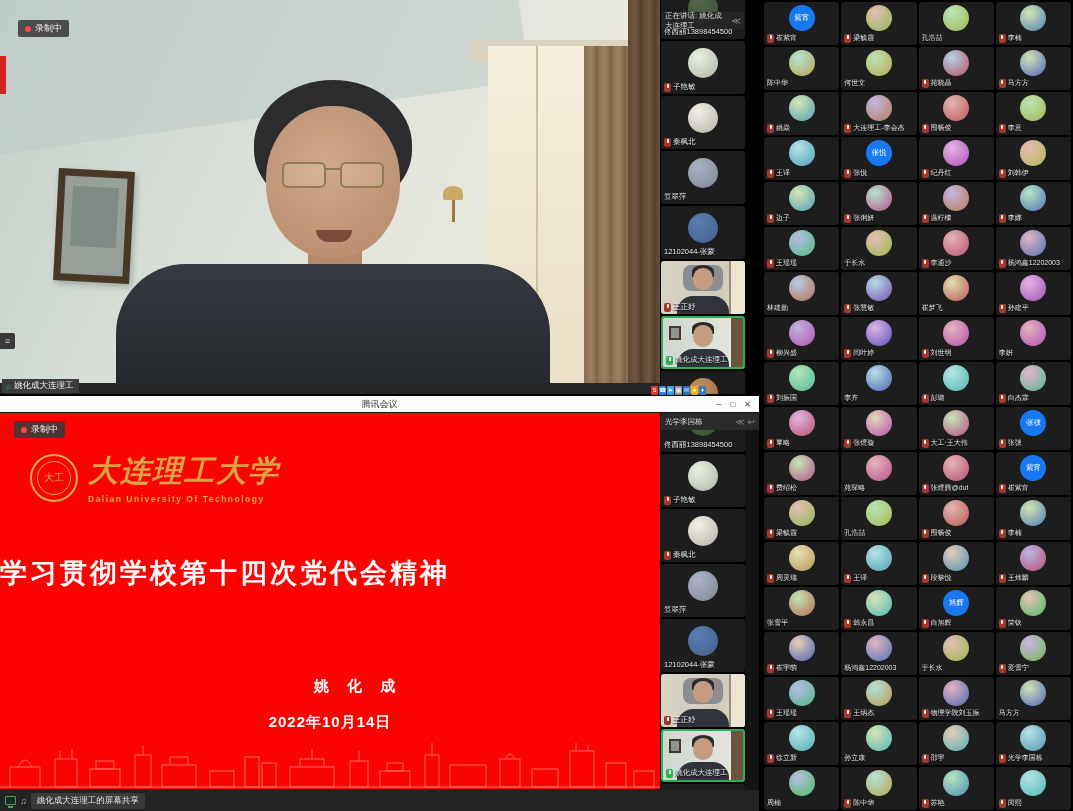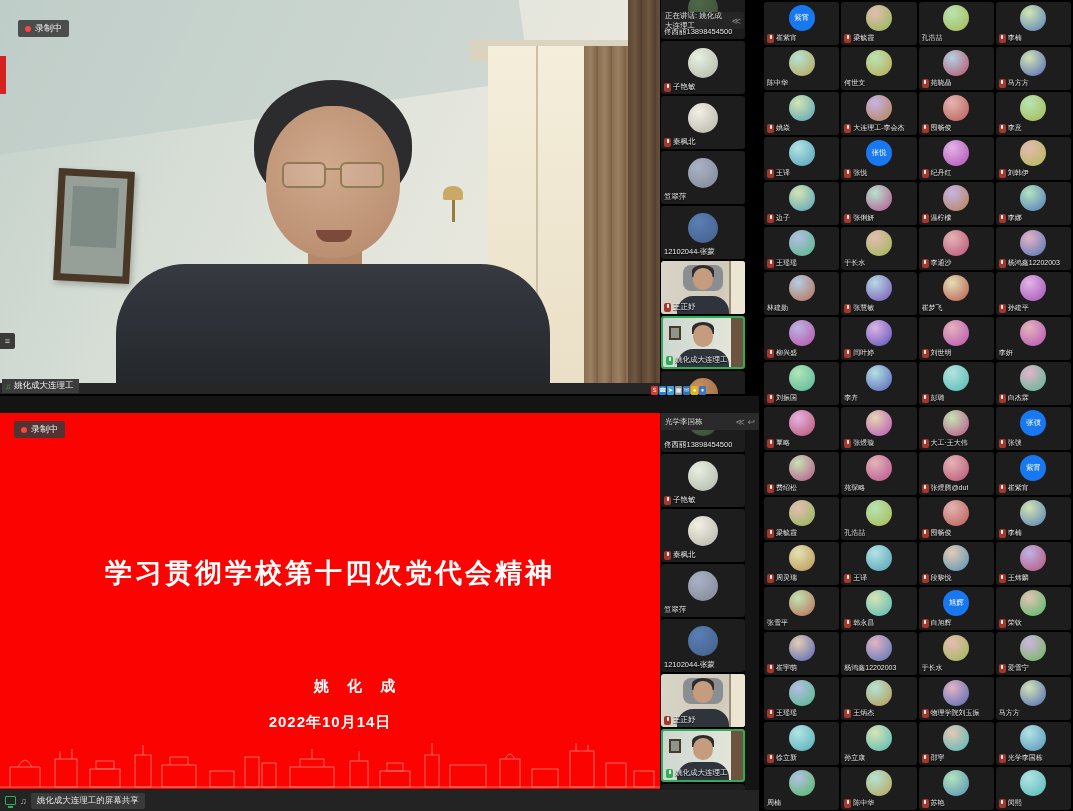--- a/index.html
+++ b/index.html
@@ -93,21 +93,21 @@
   .titlebar .ttl{position:absolute;left:50%;transform:translateX(-50%);font-size:9px;color:#333;}
   .wctrl{margin-left:auto;display:flex;align-items:center;gap:9px;padding-right:8px;color:#444;font-size:8px;}
   .wctrl span{cursor:default;}
   .slide{position:absolute;left:0;top:17px;width:660px;height:376px;background:#fb0300;overflow:hidden;}
   .logo-row{position:absolute;left:30px;top:38px;display:flex;align-items:center;gap:10px;}
   .seal{width:48px;height:48px;border-radius:50%;border:2px solid #d8a84e;display:flex;align-items:center;justify-content:center;}
   .seal i{width:34px;height:34px;border-radius:50%;border:1.5px solid #d8a84e;display:flex;align-items:center;justify-content:center;
           font-style:normal;color:#d8a84e;font-size:10px;font-family:"DejaVu Serif",serif;}
   .logo-cn{font-family:"DejaVu Serif",serif;font-style:italic;font-weight:bold;font-size:30px;color:#d9a441;letter-spacing:2px;}
   .logo-en{font-size:8.5px;font-weight:bold;color:#d9a441;letter-spacing:1.5px;margin-top:2px;}
-  .slide-title{position:absolute;left:0;top:142px;width:660px;text-align:center;color:#fff;
+  .slide-title{position:absolute;left:0;top:142px;width:660px;text-align:left;color:#fff;
                font-size:27px;font-weight:bold;letter-spacing:3px;}
   .slide-sub{position:absolute;left:0;top:186px;width:660px;text-align:center;color:#fff;
              font-size:19px;font-weight:bold;letter-spacing:2px;}
   .slide-speaker{position:absolute;left:0;top:264px;width:716px;text-align:center;color:#fff;
                  font-size:15px;font-weight:bold;letter-spacing:7px;}
   .slide-date{position:absolute;left:0;top:300px;width:660px;text-align:center;color:#fff;
               font-size:15px;font-weight:bold;letter-spacing:1px;}
   .skyline{position:absolute;left:0;bottom:0;width:660px;height:52px;}
   .statusbar{position:absolute;left:0;top:394px;width:759px;height:21px;background:#232323;
              display:flex;align-items:center;gap:4px;padding:0 5px;}
@@ -258,25 +258,42 @@
       <span style="background: rgb(214, 58, 47);">S</span>
       <span style="background: rgb(41, 128, 217);">☎</span>
       <span style="background: rgb(58, 163, 227);">➤</span>
       <span style="background: rgb(141, 151, 158);">▦</span>
       <span style="background: rgb(45, 114, 189);">✉</span>
       <span style="background: rgb(231, 180, 22);">●</span>
       <span style="background: rgb(58, 118, 196);">♦</span>
     </div>
 
   <section class="lower">
+    <header class="titlebar">
+      <span class="ttl">腾讯会议</span>
+      <span class="wctrl">
+        <span>─</span>
+        <span>□</span>
+        <span>✕</span>
+      </span>
+    </header>
 
     <div class="slide">
       <div class="rec-badge" style="left:14px;top:8px;">
         <span class="rec-dot"></span>
         <span>录制中</span>
+      </div>
+      <div class="logo-row">
+        <span class="seal">
+            <i>大工</i>
+          </span>
+        <span>
+          <div class="logo-cn">大连理工大学</div>
+          <div class="logo-en">Dalian University Of Technology</div>
+        </span>
       </div>
       <div class="slide-title">学习贯彻学校第十四次党代会精神</div>
       <div class="slide-speaker">姚 化 成</div>
       <div class="slide-date">2022年10月14日</div>
       <svg class="skyline" viewBox="0 0 660 52" fill="none" stroke="#ff6b5e" stroke-width="1">
         <path d="M0 50 H660"></path>
         <path d="M10 50 V30 H40 V50 M18 30 Q25 16 32 30"></path>
         <rect x="55" y="22" width="22" height="28"></rect>
           <path d="M60 22 V14 M72 22 V12"></path>
         <rect x="90" y="32" width="30" height="18"></rect>

